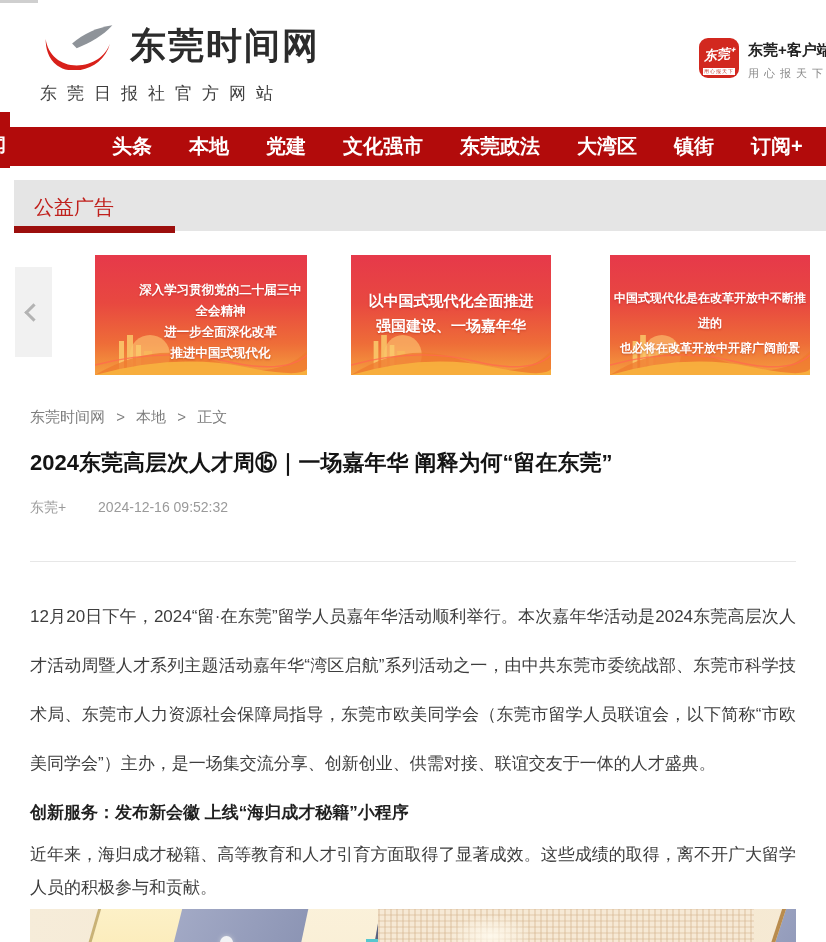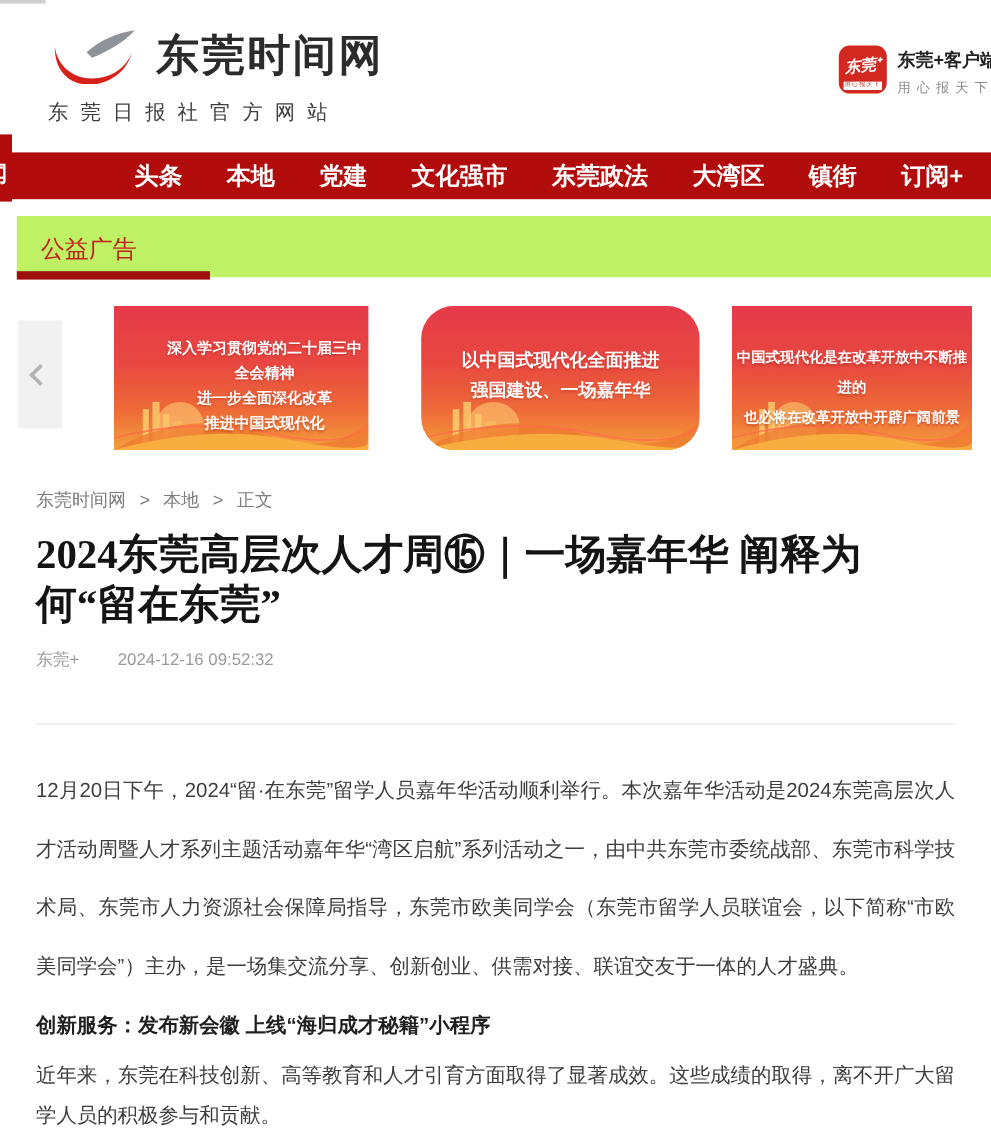--- a/index.html
+++ b/index.html
@@ -22,43 +22,43 @@
   .app-icon-strip { position:absolute; bottom:3px; left:4px; right:4px; height:7px; background:#fff; color:#c0392b; font-size:5px; line-height:7px; text-align:center; letter-spacing:1px; overflow:hidden; }
   .app-badge-title { font-size:15px; font-weight:700; color:#222; margin-top:3px; white-space:nowrap; }
   .app-badge-sub { font-size:11px; color:#8a8a8a; letter-spacing:5px; margin-top:6px; white-space:nowrap; }
   
   .navbar { position:relative; height:39px; background:#b20b0b; display:flex; align-items:center; padding-left:112px; gap:37px; overflow:hidden; white-space:nowrap; }
   .nav-item { color:#fff; font-size:20px; font-weight:700; text-decoration:none; position:relative; flex:0 0 auto; cursor:pointer; }
   .nav-item.active::after { content:""; position:absolute; left:1px; right:1px; bottom:-8px; height:2px; background:#fff; }
   .nav-notch { position:absolute; left:0; top:112px; width:10px; height:56px; background:#b20b0b; overflow:hidden; z-index:2; }
   .nav-notch span { position:absolute; left:-13px; top:20px; color:#fff; font-size:19px; font-weight:700; }
   
-  .ad-section { margin:14px 0 0 14px; width:812px; height:51px; background:#bef264; position:relative; }
+  .ad-section { margin:14px 0 0 14px; width:812px; height:51px; background:#e5e5e5; position:relative; }
   .ad-title { position:absolute; left:20px; top:14px; font-size:20px; color:#c0201c; }
   .ad-bar { position:absolute; left:0; bottom:-2px; width:161px; height:7px; background:#9c0f0d; }
   
   .carousel { position:relative; height:120px; margin-top:24px; }
   .carousel-prev { position:absolute; left:15px; top:12px; width:37px; height:90px; background:#f1f1f1; border:none; cursor:pointer; }
   .chevron-left { display:block; width:13px; height:13px; border-left:3px solid #b3b3b3; border-bottom:3px solid #b3b3b3; transform:rotate(45deg); margin:0 auto; }
   .banner { position:absolute; top:0; height:120px; overflow:hidden; cursor:pointer;
     background:linear-gradient(180deg,#e6394a 0%,#e84840 40%,#ee6d38 74%,#f5a03e 100%);
     color:#fff; text-align:center; font-weight:700; }
   .banner-1 { left:95px;  width:212px; }
-  .banner-2 { left:351px; width:232px;border-radius:27px; }
+  .banner-2 { left:351px; width:200px; }
   .banner-3 { left:610px; width:200px; }
   .banner .lines { position:relative; z-index:2; text-shadow:0 1px 2px rgba(160,30,20,.45); }
   .banner-1 .lines { margin-top:25px; font-size:12.5px; line-height:21px;margin-left:39px; }
   .banner-2 .lines { margin-top:33px; font-size:15px;   line-height:25px; }
   .banner-3 .lines { margin-top:31px; font-size:12px;   line-height:25px; }
   .banner svg.art { position:absolute; bottom:0; left:0; width:100%; height:54px; z-index:1; }
   
   .breadcrumb { margin:33px 30px 0; font-size:15px; color:#7d7d7d; }
   .breadcrumb .crumb { cursor:pointer; }
   .breadcrumb .sep { margin:0 7px; }
-  .article-title { margin:15px 30px 0; width:766px; font-size:34px; line-height:42px; font-weight:700; color:#141414;font-family:Liberation Serif, serif; }
+  .article-title { margin:15px 30px 0; width:766px; font-size:22px; line-height:42px; font-weight:700; color:#141414; }
   .byline { margin:15px 30px 0; font-size:14px; color:#9a9a9a; }
   .byline .src { margin-right:28px; }
   .divider { margin:44px 30px 0; border-top:1px solid #e7e7e7; height:0; }
   .para { margin:30px 30px 0; width:766px; font-size:17px; line-height:49px; color:#3d3d3d; text-align:justify; }
   .subhead { margin:13px 30px 0; font-size:17px; font-weight:700; color:#1f1f1f; }
   .para-2 { margin-top:14px; line-height:33px; }
   
   .photo { position:relative; margin:5px 30px 0; width:766px; height:64px; overflow:hidden; }
   .photo-art { position:absolute; left:0; top:0; width:766px; height:220px;
     background:linear-gradient(100deg,#f6ecd9 0%,#f4e7d0 55%,#f6ead4 100%); }
@@ -196,21 +196,21 @@
   <span class="src">东莞+</span>
   <span>2024-12-16 09:52:32</span>
 </div>
 
 <div class="divider"></div>
 
 <p class="para">12月20日下午，2024“留·在东莞”留学人员嘉年华活动顺利举行。本次嘉年华活动是2024东莞高层次人才活动周暨人才系列主题活动嘉年华“湾区启航”系列活动之一，由中共东莞市委统战部、东莞市科学技术局、东莞市人力资源社会保障局指导，东莞市欧美同学会（东莞市留学人员联谊会，以下简称“市欧美同学会”）主办，是一场集交流分享、创新创业、供需对接、联谊交友于一体的人才盛典。</p>
 
 <p class="subhead">创新服务：发布新会徽 上线“海归成才秘籍”小程序</p>
 
-<p class="para para-2">近年来，东莞在科技创新、高等教育和人才引育方面取得了显著成效。这些成绩的取得，离不开广大留学人员的积极参与和贡献。</p>
+<p class="para para-2">近年来，海归成才秘籍、高等教育和人才引育方面取得了显著成效。这些成绩的取得，离不开广大留学人员的积极参与和贡献。</p>
 
 <div class="photo">
   <div class="photo-art">
     <div class="ph ph-yellow"></div>
     <div class="ph ph-blue"></div>
     <div class="ph ph-cream"></div>
     <div class="ph ph-strip"></div>
     <div class="ph-teal"></div>
     <div class="ph ph-mesh"></div>
     <div class="ph ph-corner"></div>

